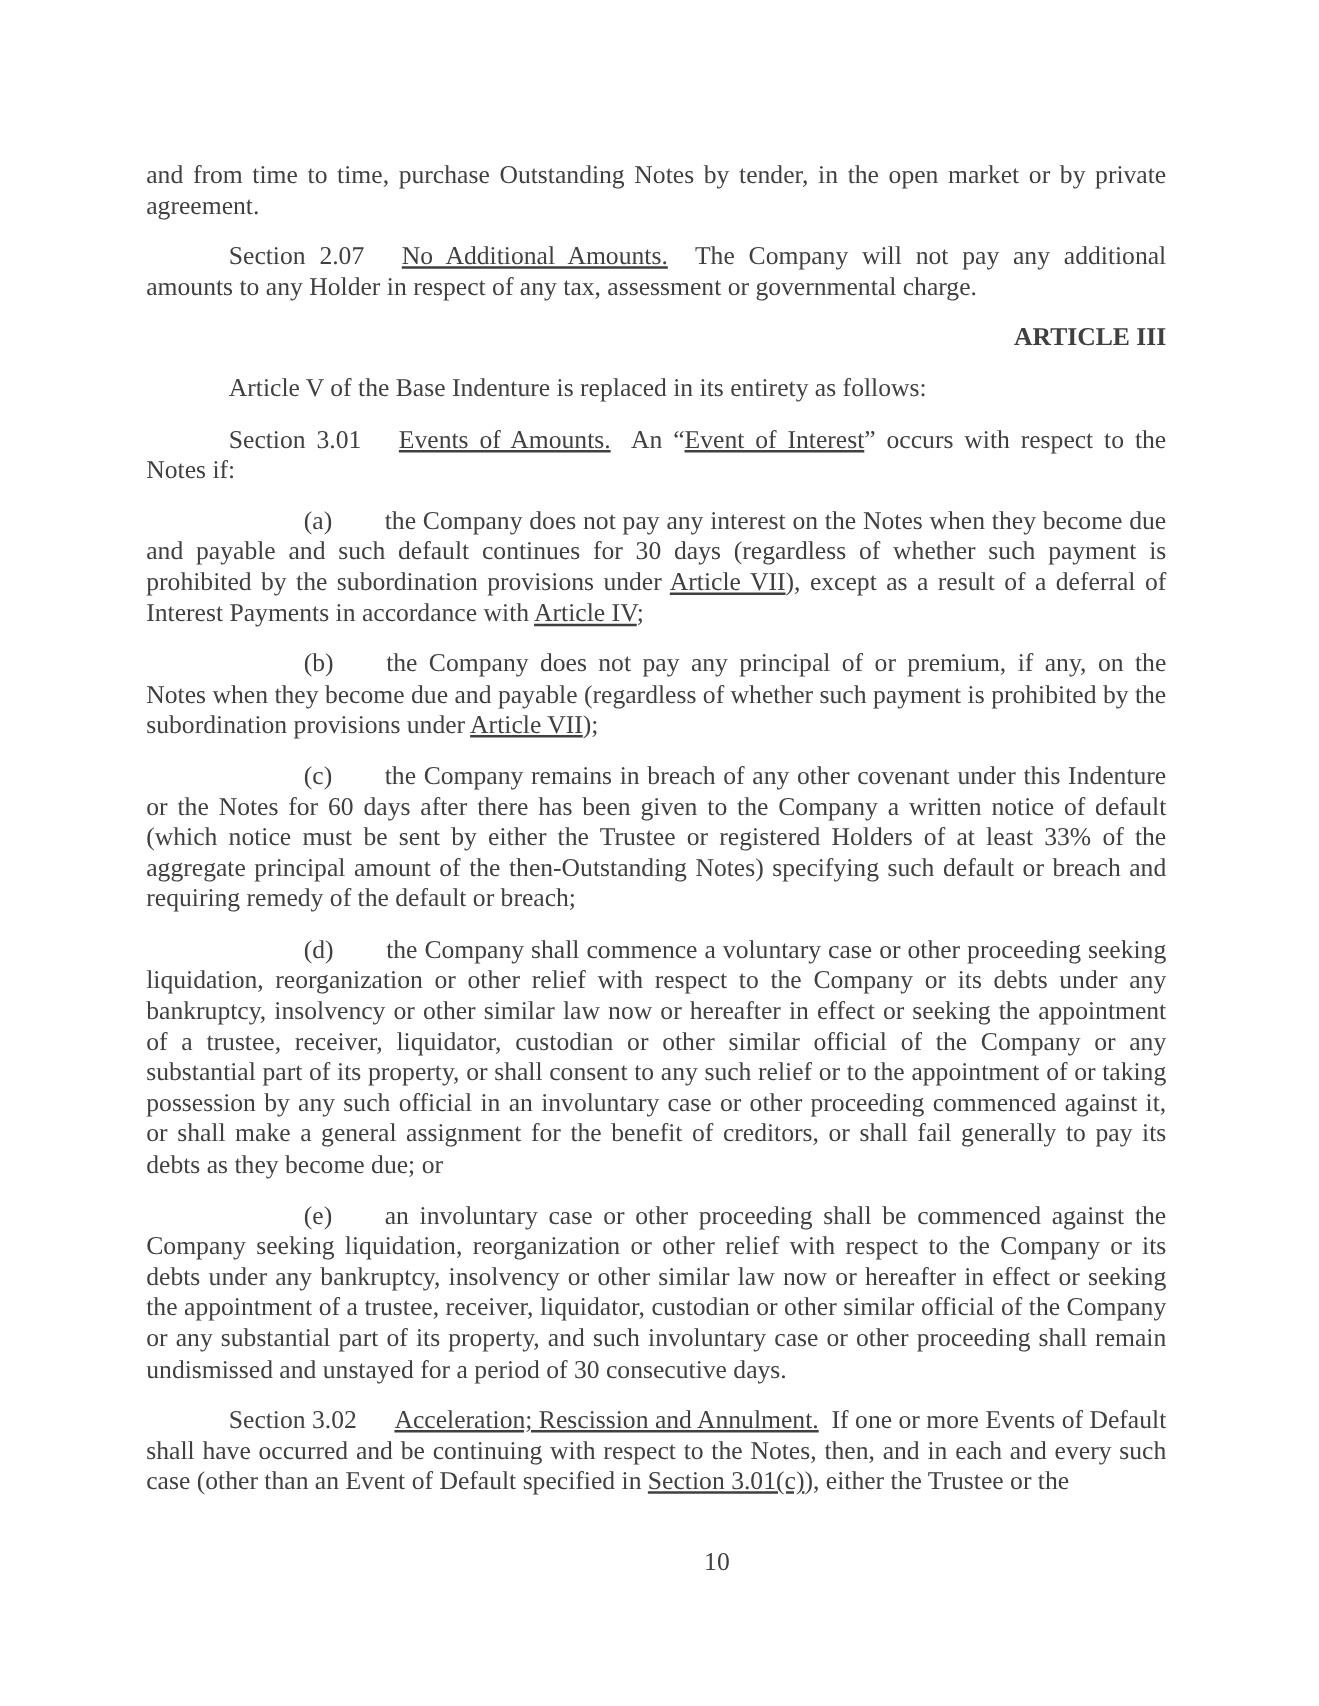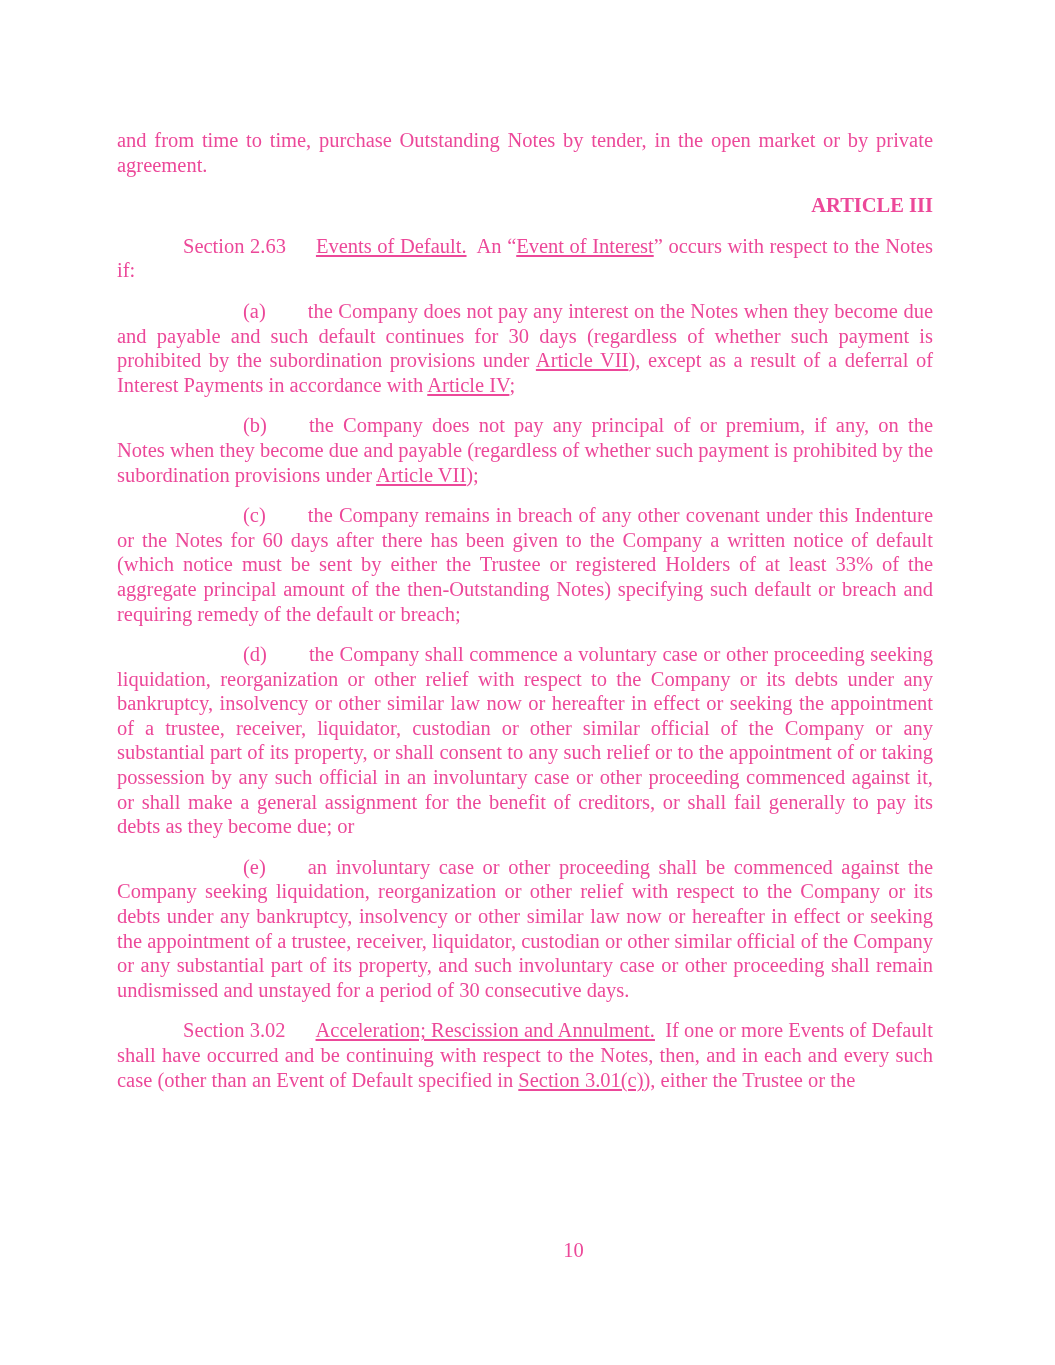--- a/index.html
+++ b/index.html
@@ -6,21 +6,21 @@
     margin: 0;
     padding: 0;
     background: #e8e8e8;
   }
   .page {
     position: relative;
     width: 1055px;
     height: 1365px;
     margin: 0 auto;
     background: #ffffff;
-    color: #ec4899;
+    color: #404040;
     font-family: "Liberation Serif", "DejaVu Serif", serif;
     font-size: 20.5px;
     line-height: 24.6px;
     overflow: hidden;
   }
   .content {
     position: absolute;
     left: 117px;
     top: 128px;
     width: 816px;
@@ -47,24 +47,26 @@
     text-align: center;
     padding-left: 46px;
   }
 </style>
 </head>
 <body>
 
 <div class="page">
   <main class="content">
       <div class="para plain"><span>and from time to time, purchase Outstanding Notes by tender, in the open market or by private agreement.</span></div>
+      <div class="para indent1"><span>Section 2.07</span><span class="tab" style="width: 30px;"></span><span class="u">No Additional Amounts.</span><span>&nbsp; The Company will not pay any additional amounts to any Holder in respect of any tax, assessment or governmental charge.</span></div>
       <div class="heading">
         <div>ARTICLE III</div>
       </div>
-      <div class="para indent1"><span>Section 2.63</span><span class="tab" style="width: 30px;"></span><span class="u">Events of Default.</span><span>&nbsp; An “</span><span class="u">Event of Interest</span><span>” occurs with respect to the Notes if:</span></div>
+      <div class="para indent1"><span>Article V of the Base Indenture is replaced in its entirety as follows:</span></div>
+      <div class="para indent1"><span>Section 3.01</span><span class="tab" style="width: 30px;"></span><span class="u">Events of Amounts.</span><span>&nbsp; An “</span><span class="u">Event of Interest</span><span>” occurs with respect to the Notes if:</span></div>
       <div class="para indent2"><span>(a)</span><span class="tab" style="width: 42px;"></span><span>the Company does not pay any interest on the Notes when they become due and payable and such default continues for 30 days (regardless of whether such payment is prohibited by the subordination provisions under </span><span class="u">Article VII</span><span>), except as a result of a deferral of Interest Payments in accordance with </span><span class="u">Article IV</span><span>;</span></div>
       <div class="para indent2"><span>(b)</span><span class="tab" style="width: 42px;"></span><span>the Company does not pay any principal of or premium, if any, on the Notes when they become due and payable (regardless of whether such payment is prohibited by the subordination provisions under </span><span class="u">Article VII</span><span>);</span></div>
       <div class="para indent2"><span>(c)</span><span class="tab" style="width: 42px;"></span><span>the Company remains in breach of any other covenant under this Indenture or the Notes for 60 days after there has been given to the Company a written notice of default (which notice must be sent by either the Trustee or registered Holders of at least 33% of the aggregate principal amount of the then-Outstanding Notes) specifying such default or breach and requiring remedy of the default or breach;</span></div>
       <div class="para indent2"><span>(d)</span><span class="tab" style="width: 42px;"></span><span>the Company shall commence a voluntary case or other proceeding seeking liquidation, reorganization or other relief with respect to the Company or its debts under any bankruptcy, insolvency or other similar law now or hereafter in effect or seeking the appointment of a trustee, receiver, liquidator, custodian or other similar official of the Company or any substantial part of its property, or shall consent to any such relief or to the appointment of or taking possession by any such official in an involuntary case or other proceeding commenced against it, or shall make a general assignment for the benefit of creditors, or shall fail generally to pay its debts as they become due; or</span></div>
       <div class="para indent2"><span>(e)</span><span class="tab" style="width: 42px;"></span><span>an involuntary case or other proceeding shall be commenced against the Company seeking liquidation, reorganization or other relief with respect to the Company or its debts under any bankruptcy, insolvency or other similar law now or hereafter in effect or seeking the appointment of a trustee, receiver, liquidator, custodian or other similar official of the Company or any substantial part of its property, and such involuntary case or other proceeding shall remain undismissed and unstayed for a period of 30 consecutive days.</span></div>
       <div class="para indent1"><span>Section 3.02</span><span class="tab" style="width: 30px;"></span><span class="u">Acceleration; Rescission and Annulment.</span><span>&nbsp; If one or more Events of Default shall have occurred and be continuing with respect to the Notes, then, and in each and every such case (other than an Event of Default specified in </span><span class="u">Section 3.01(c)</span><span>), either the Trustee or the</span></div>
     </main>
   <div class="footer">10</div>
 </div>
 

